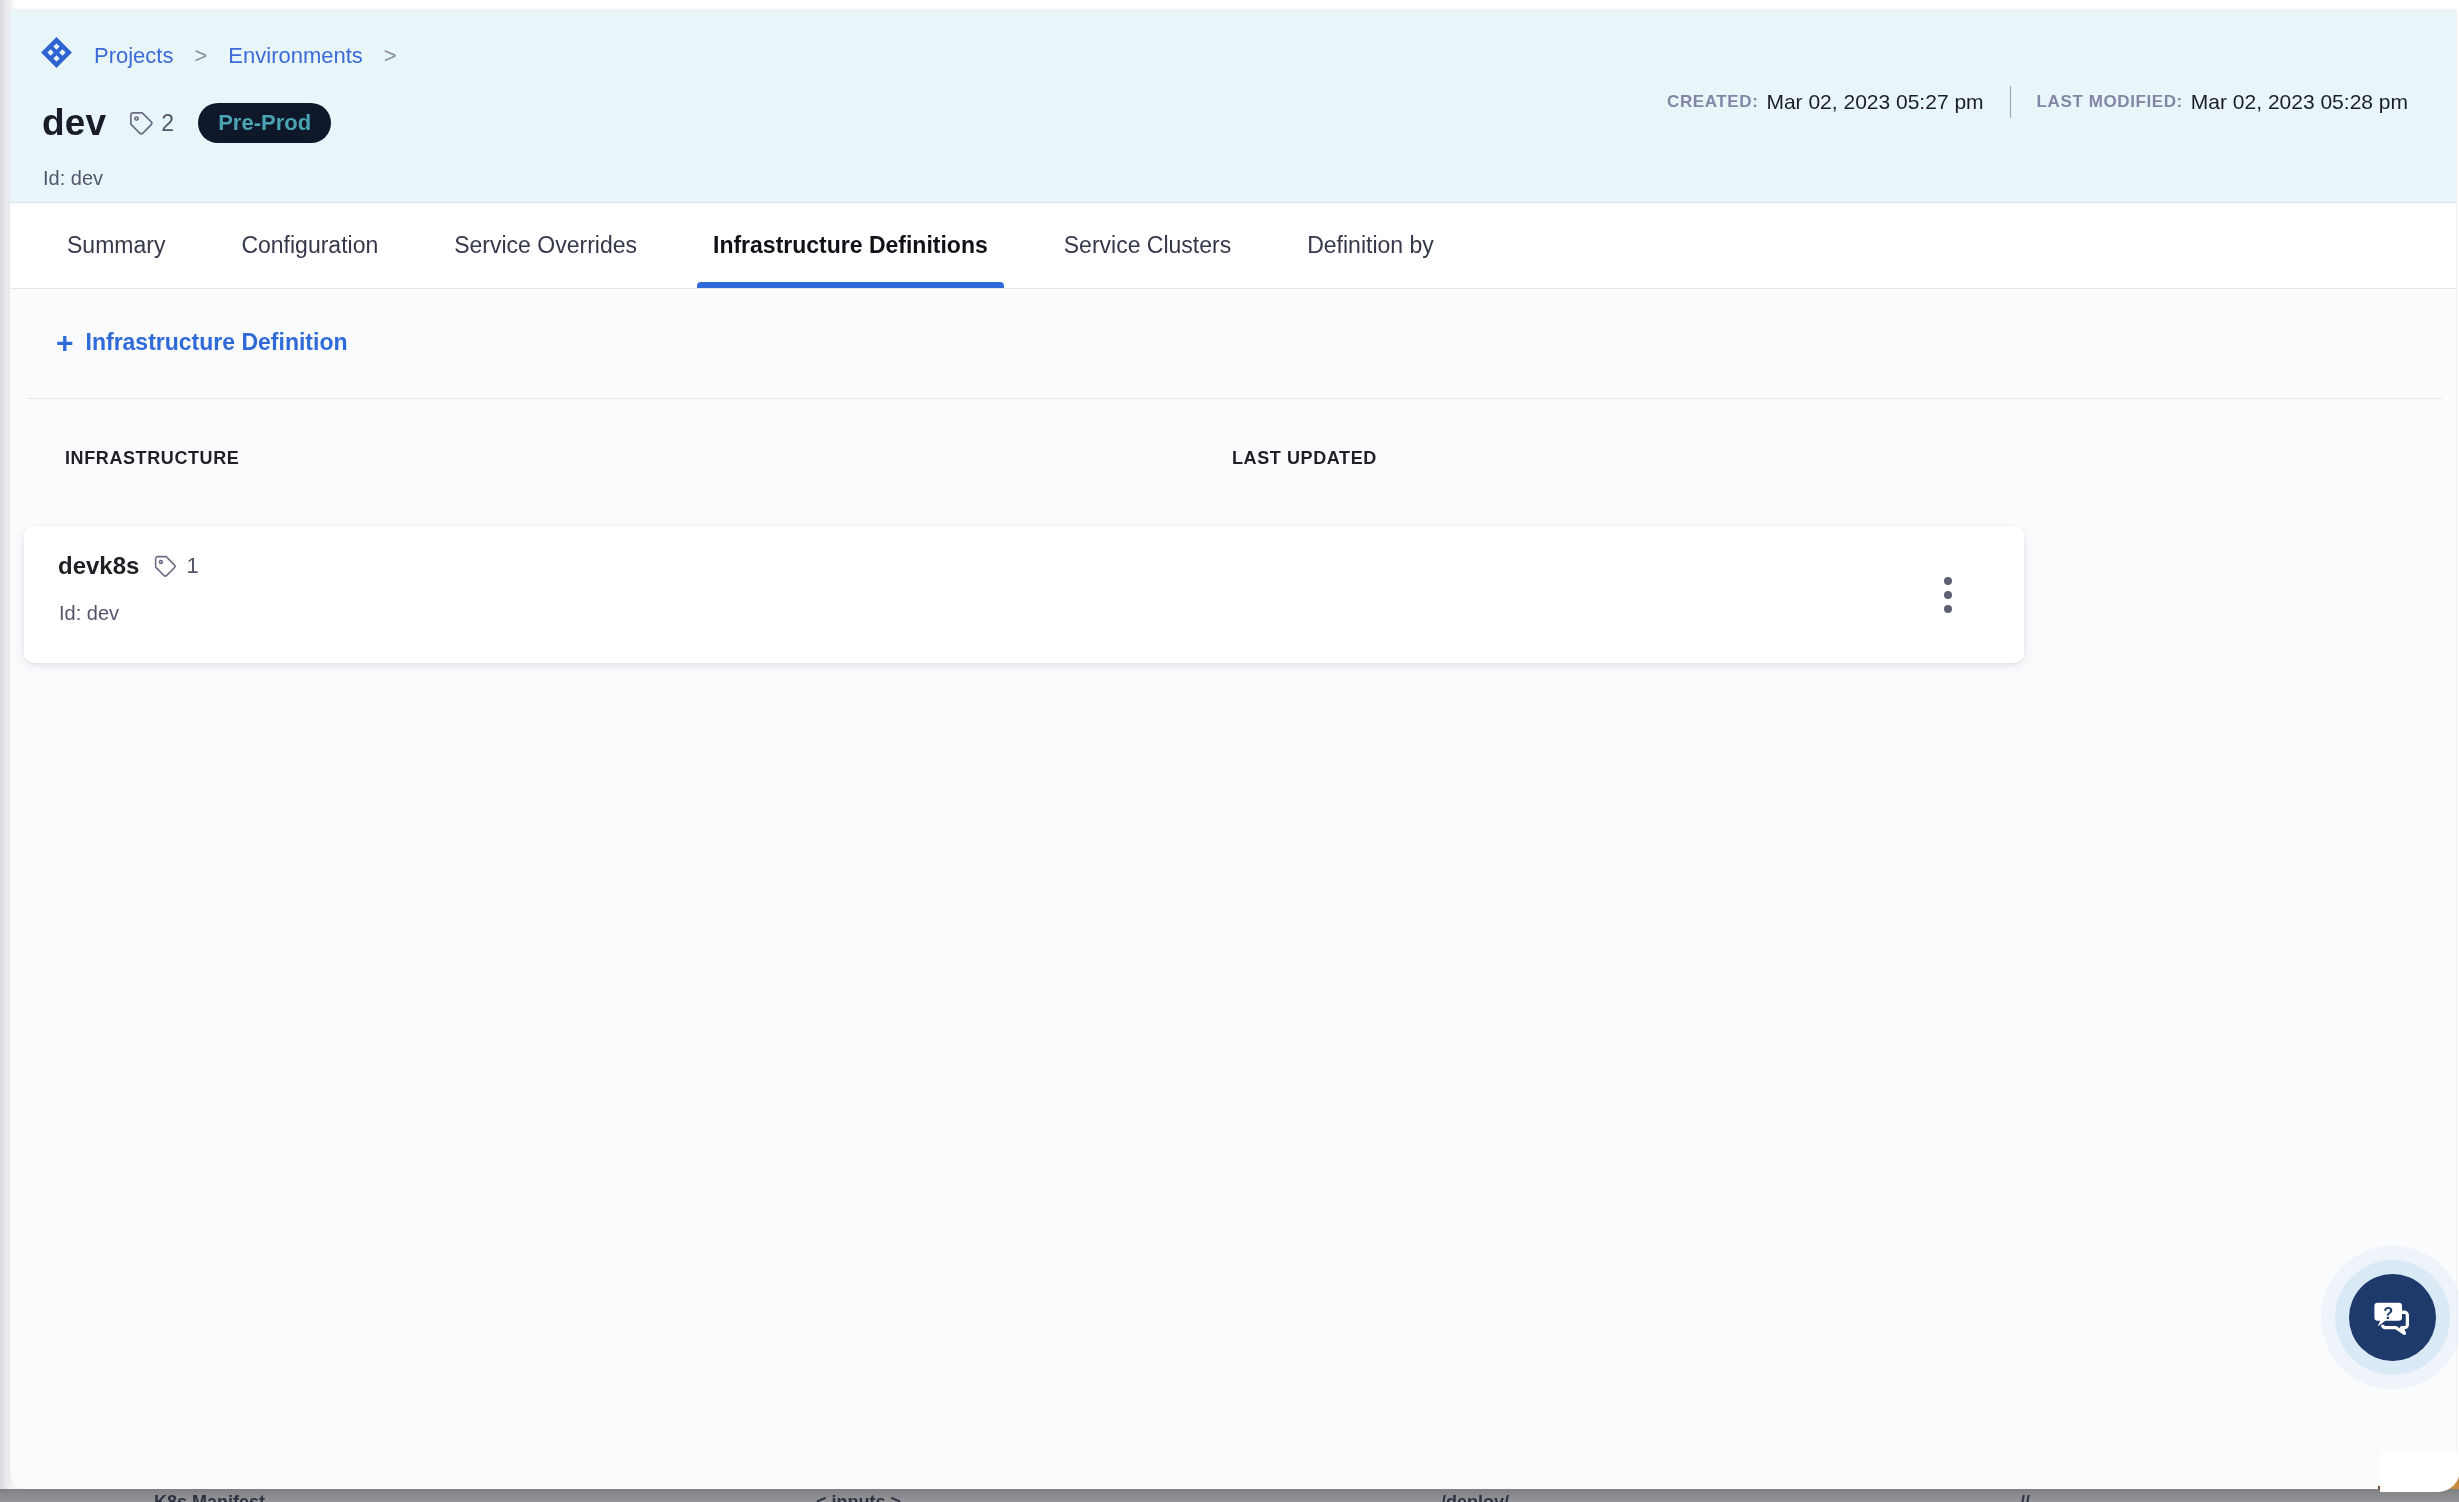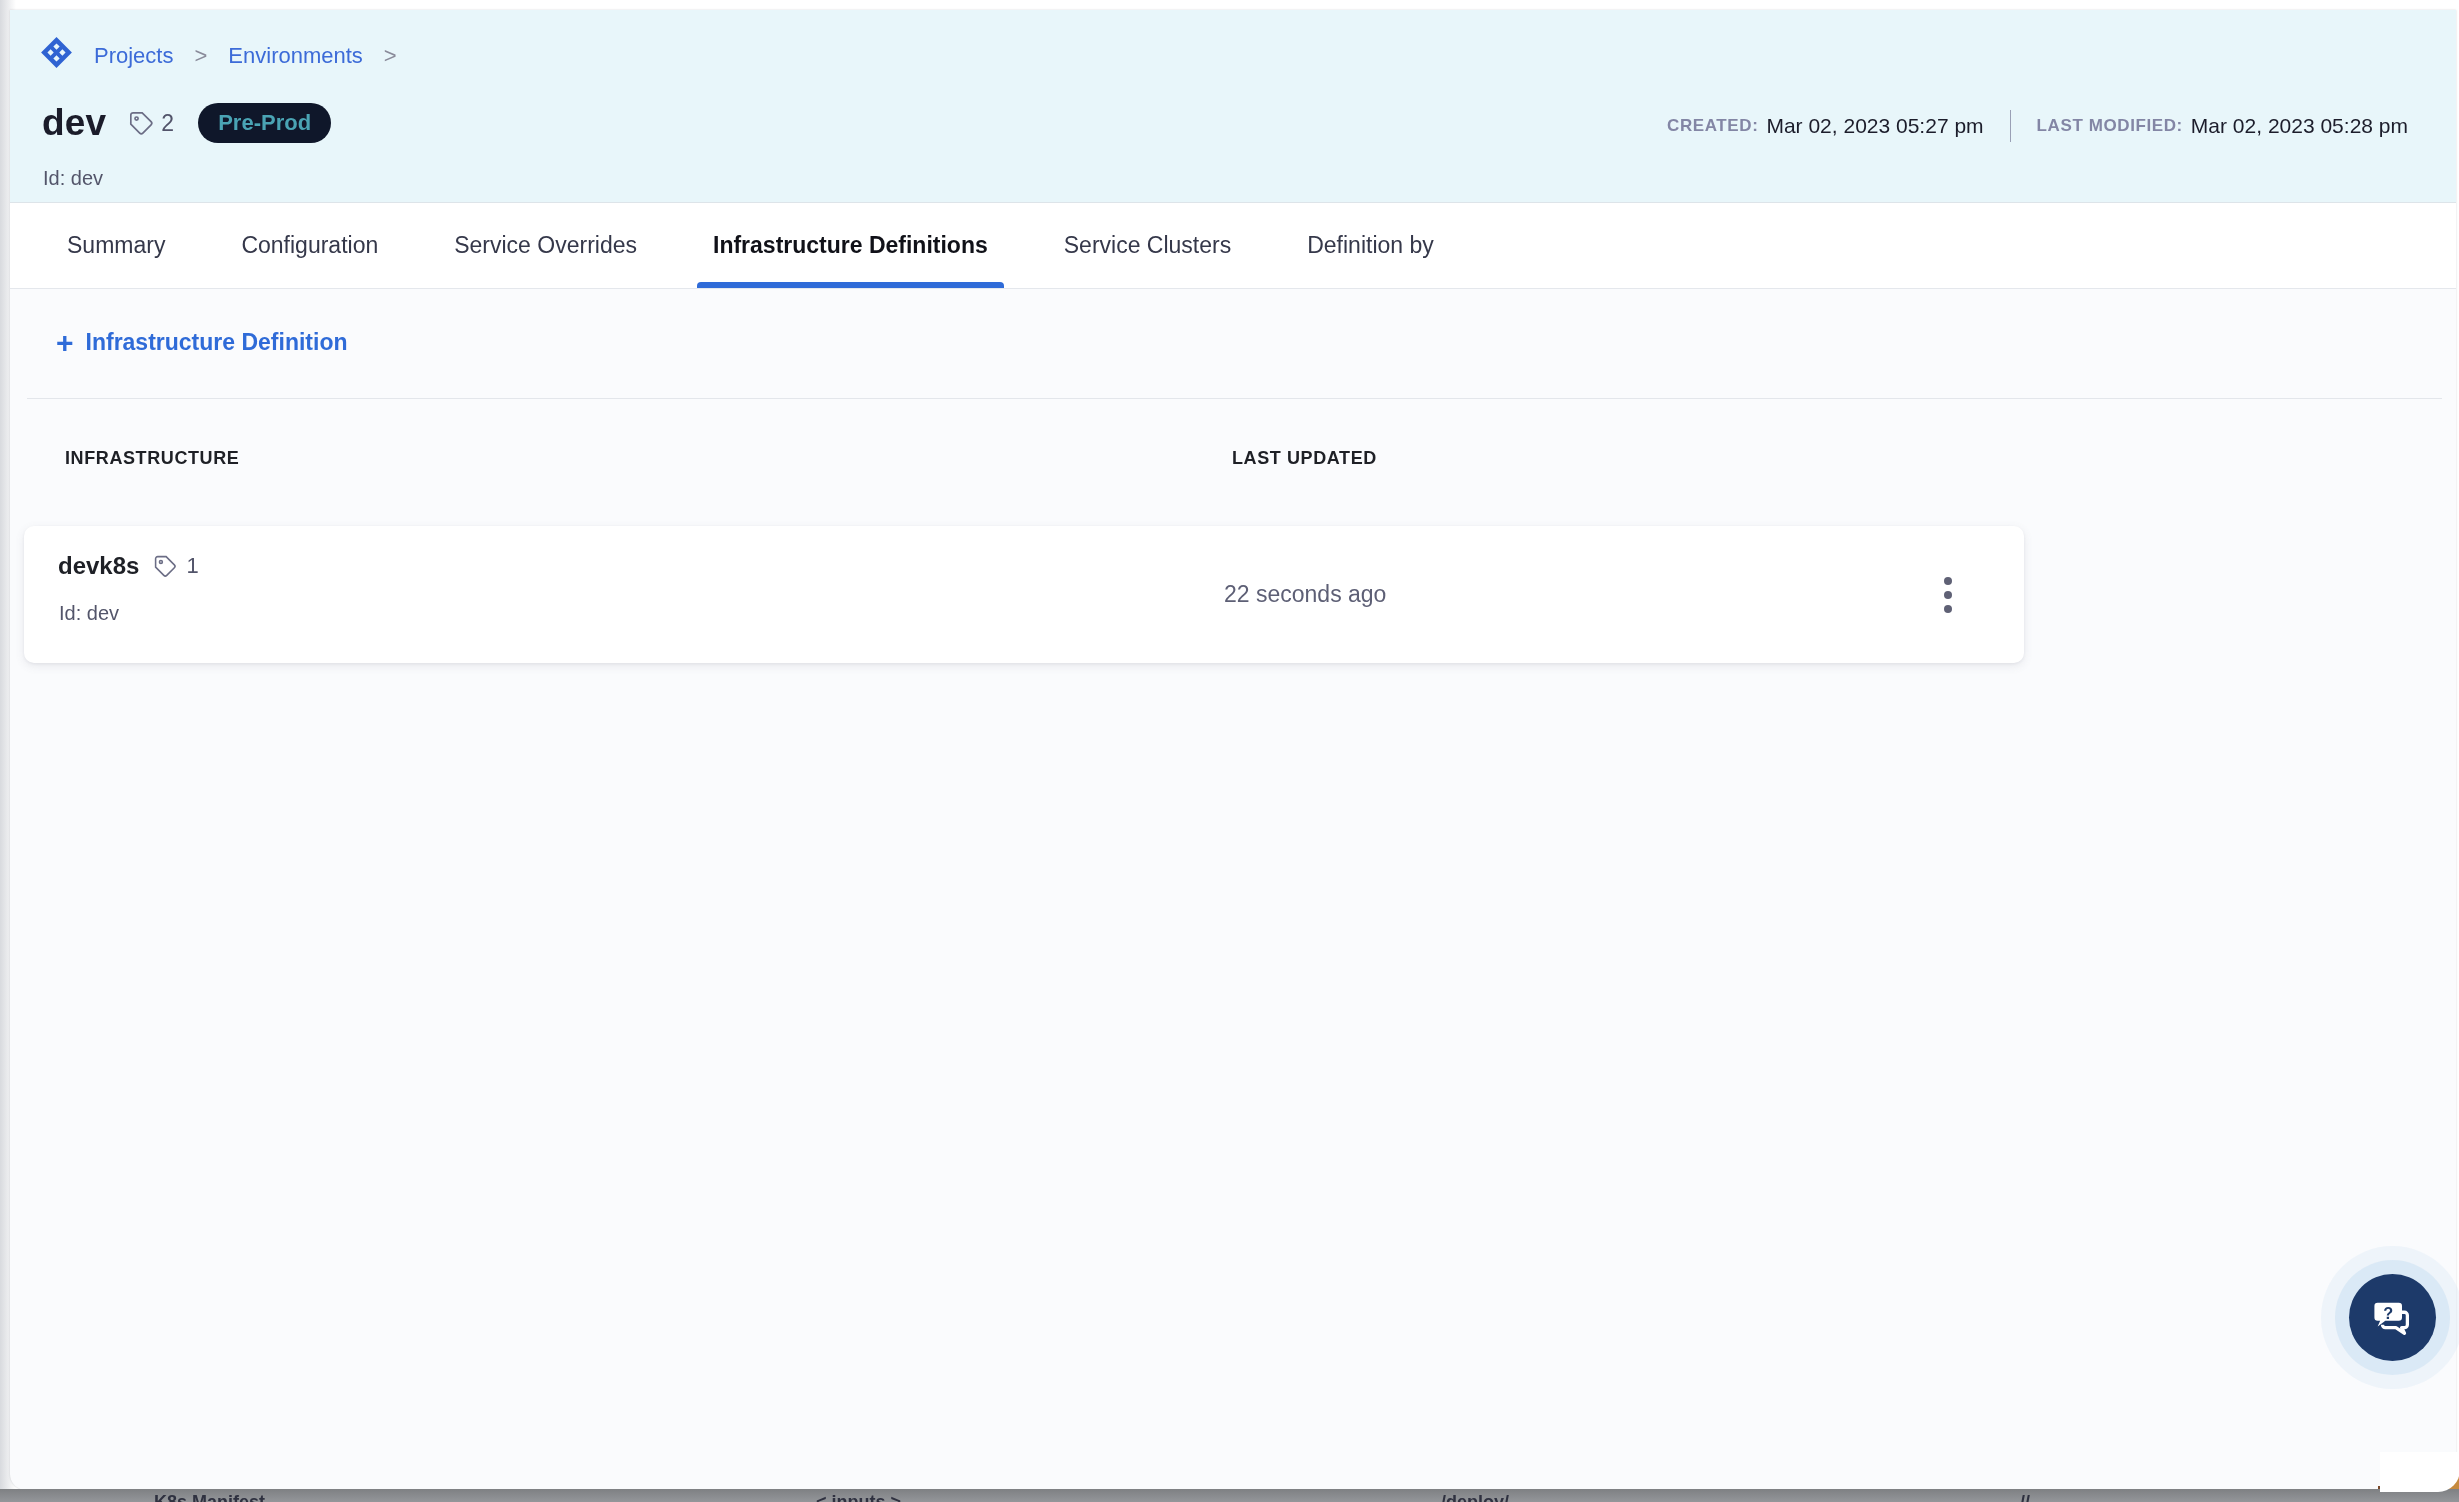--- a/index.html
+++ b/index.html
@@ -49,21 +49,21 @@
     margin-left:10px;
     background:#0f172a; color:#4aa4b4;
     font-size:22px; font-weight:700;
     padding:7px 20px; border-radius:20px;
   }
   .env-id{
     position:absolute; left:33px; top:157px;
     font-size:20px; color:#53556a;
   }
   .header-meta{
-    position:absolute; right:48px; top:100px;
+    position:absolute; right:48px; top:76px;
     display:flex; align-items:center;
   }
   .meta-label{
     font-size:17px; color:#8386a5; letter-spacing:0.6px; font-weight:600;
   }
   .meta-value{ font-size:21px; color:#1c1d2b; margin-left:8px; }
   .meta-divider{ width:1px; height:32px; background:#9aa0b5; margin:0 26px; }
   
   .tab-bar{
     height:86px; background:#ffffff; border-bottom:1px solid #e4e7ec;
@@ -232,21 +232,20 @@
         <span class="row-name">devk8s</span>
         <span class="row-tag-icon">
           <svg viewBox="0 0 24 24" width="25" height="25" fill="none" stroke="#6b6d85" stroke-width="1.5">
             <path d="M12.6 2.5 L20.5 10.4 a2 2 0 0 1 0 2.8 L13.2 20.5 a2 2 0 0 1 -2.8 0 L2.5 12.6 V4.5 a2 2 0 0 1 2 -2 Z"></path>
             <circle cx="7.6" cy="7.6" r="1.4"></circle>
           </svg>
         </span>
         <span class="row-tag-count">1</span>
       </div>
       <div class="row-id">Id: dev</div>
-      <div class="row-updated">22 seconds ago</div>
       <div class="kebab">
         <i></i>
           <i></i>
           <i></i>
       </div>
     </div>
   </div>
 </div>
 
 <div class="help-fab">

